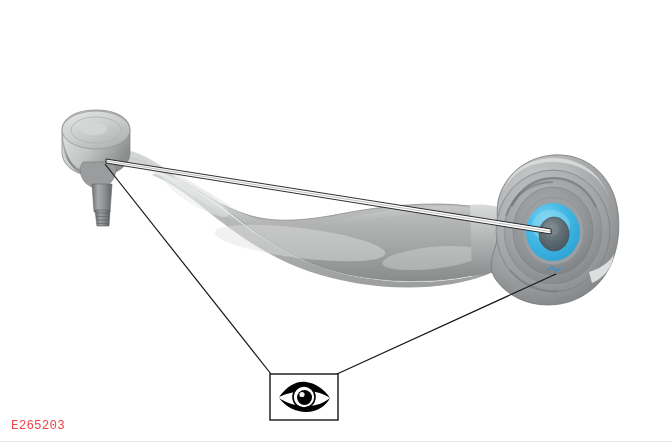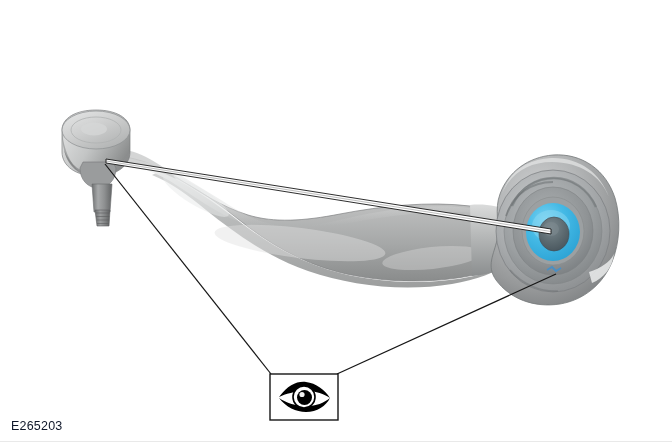--- a/index.html
+++ b/index.html
@@ -23,24 +23,24 @@
     position: absolute;
     left: 0;
     top: 0;
     width: 672px;
     height: 442px;
   }
   #part-number-label {
     position: absolute;
     left: 11px;
     top: 419px;
-    font-family: Liberation Sans, sans-serif;
+    font-family: Liberation Mono, monospace;
     font-size: 12.5px;
     letter-spacing: 0.2px;
-    color: #0f172a;
+    color: #ef4444;
     white-space: nowrap;
     user-select: none;
   }
 </style>
 </head>
 <body>
 
 <div id="figure-root">
 
   <svg id="illustration-canvas" viewBox="0 0 672 442" xmlns="http://www.w3.org/2000/svg">

